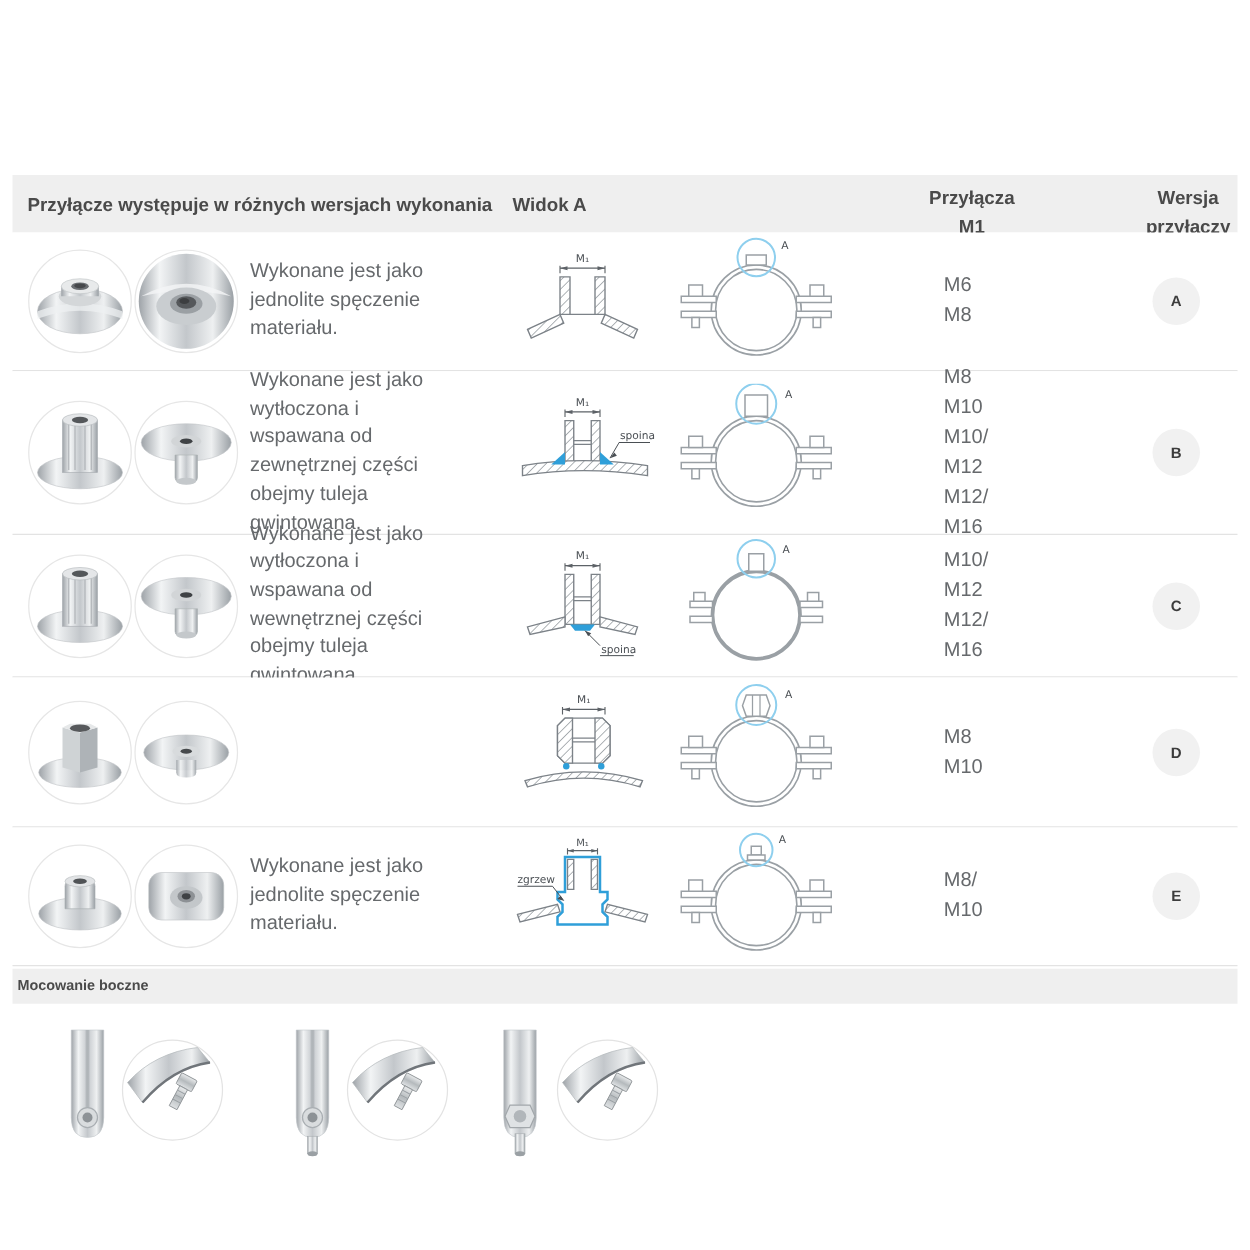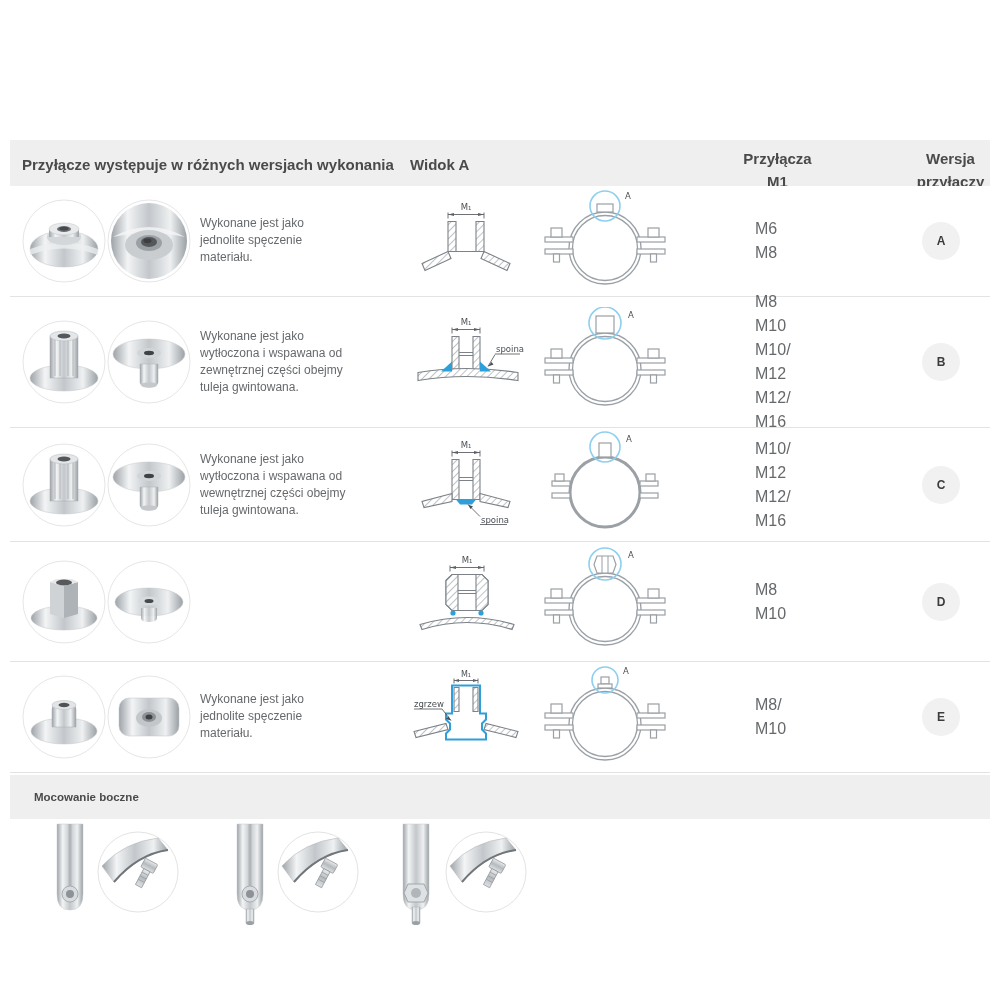--- a/index.html
+++ b/index.html
@@ -11,30 +11,30 @@
   .thead{position:absolute;left:10px;right:10px;top:140px;height:46px;background:#efefef}
   .th{position:absolute;font-size:15px;font-weight:bold;color:#4a4a4a}
   .th1{left:12px;top:16px}
   .th2{left:400px;top:16px}
   .th3{left:705px;width:125px;top:8px;text-align:center;white-space:pre-line;line-height:1.5}
   .th4{left:878px;width:125px;top:8px;text-align:center;white-space:pre-line;line-height:1.5}
   .row{position:absolute;left:10px;right:10px;border-bottom:1px solid #e3e3e3;background:#fff}
   .photo{position:absolute;width:84px;height:84px;top:50%;transform:translateY(-50%)}
   .p1{left:12px}.p2{left:97px}
   .desc{position:absolute;left:190px;width:146px;top:50%;transform:translateY(-50%);
-    font-size:12px;color:#66696c;line-height:1.42}
+    font-size:16px;color:#66696c;line-height:1.42}
   .ldraw{position:absolute;left:398px;width:120px;height:95px;top:50%;transform:translateY(-50%)}
   .rdraw{position:absolute;left:520px;width:150px;height:110px;top:50%;transform:translateY(-50%)}
   .m1{position:absolute;left:745px;top:50%;transform:translateY(-50%);
     font-size:16px;color:#66696c;line-height:1.5;white-space:pre-line}
   .badge{position:absolute;left:912px;top:50%;transform:translateY(-50%);width:38px;height:38px;
     border-radius:50%;background:#f1f1f1;display:flex;align-items:center;justify-content:center;
     font-size:12px;font-weight:bold;color:#3c3c3c}
-  .section-bar{position:absolute;left:10px;right:10px;top:775px;height:44px;background:#efefef;
-    display:flex;align-items:center;padding-left:24px;font-size:11.5px;font-weight:bold;color:#4a4a4a}
+  .section-bar{position:absolute;left:10px;right:10px;top:775px;height:28px;background:#efefef;
+    display:flex;align-items:center;padding-left:4px;font-size:11.5px;font-weight:bold;color:#4a4a4a}
   .bphoto{position:absolute}
   svg text{font-family:"DejaVu Sans","Liberation Sans",sans-serif}
   .dtext{font-size:8.5px;fill:#4a4f54}
   .dtext-s{font-size:8px;fill:#4a4f54}
   .xsec{stroke:#7c8288;stroke-width:1.1;fill:none}
   .hat{fill:url(#hatch);stroke:#7c8288;stroke-width:1.1}
   .dim{stroke:#5d6267;stroke-width:0.9}
   .clamp{fill:#fff;stroke:#9aa0a5;stroke-width:1.2}
   .clampline{fill:none;stroke:#9aa0a5;stroke-width:1.3}
   .hl{fill:none;stroke:#8ecfee;stroke-width:1.6}

